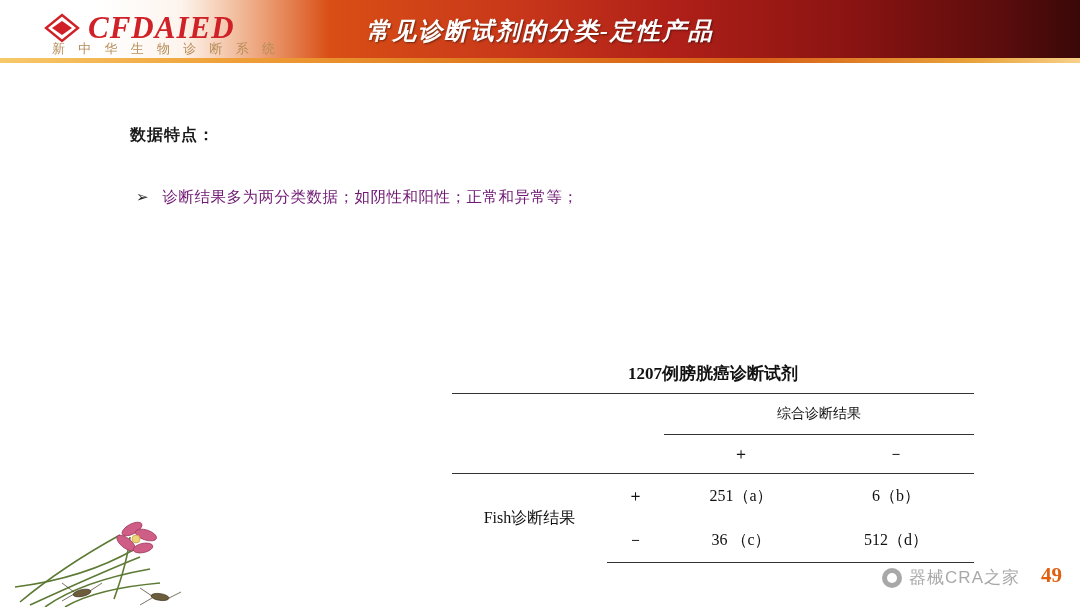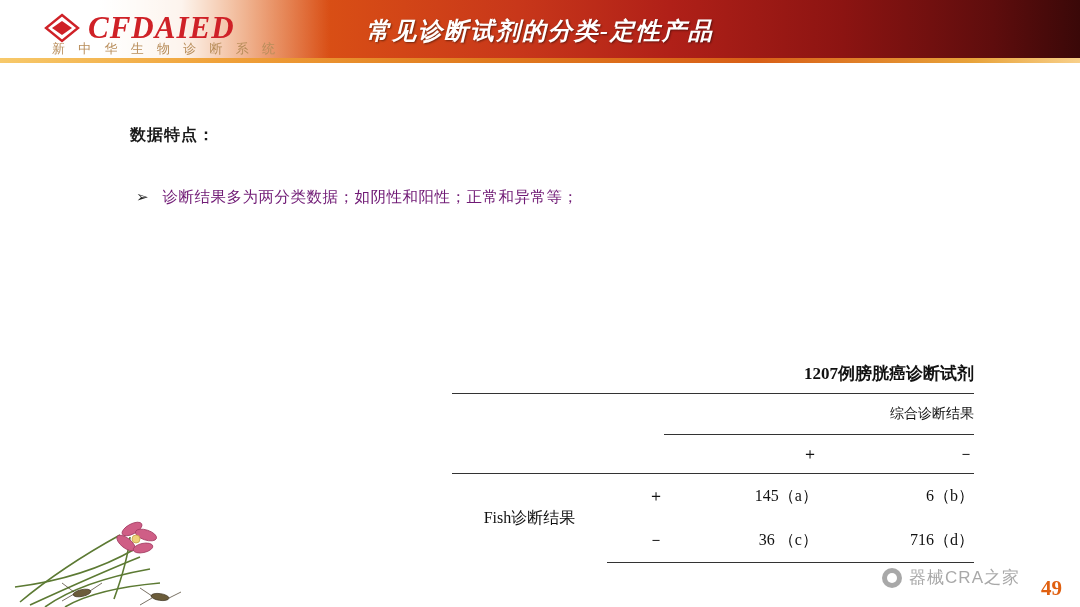--- a/index.html
+++ b/index.html
@@ -135,21 +135,20 @@
   }
   table.stat {
     border-collapse: collapse;
     width: 522px;
     font-family: "Liberation Serif", serif;
     color: #111;
   }
   table.stat td, table.stat th {
     padding: 0;
     vertical-align: middle;
-    text-align: right;
   }
   .tbl-title {
     text-align: center;
     font-weight: bold;
     font-size: 17px;
     padding: 4px 0 8px 0 !important;
     border-bottom: 1.4px solid #333;
   }
   .row-h2 td {
     height: 40px;
@@ -213,21 +212,21 @@
     position: absolute;
     left: 5px; top: 5px;
     width: 10px; height: 10px;
     border-radius: 50%;
     background: #ffffff;
   }
 
   
   .page-num {
     position: absolute;
-    right: 18px; bottom: 6px;
+    right: 18px; bottom: 19px;
     font-family: "Liberation Serif", serif;
     font-size: 21px;
     font-weight: bold;
     color: #e06010;
   }
 </style>
 </head>
 <body>
 
 <div class="header">
@@ -270,27 +269,27 @@
       </tr>
       <tr class="row-h3 sign-row">
         <td></td>
         <td></td>
         <td>＋</td>
         <td>－</td>
       </tr>
       <tr class="row-data">
         <td class="row-label" rowspan="2">Fish诊断结果</td>
         <td>＋</td>
-        <td class="nowrap">145（a）</td>
+        <td class="nowrap">251（a）</td>
         <td class="nowrap">6（b）</td>
       </tr>
       <tr class="row-data bottom-line">
         <td>－</td>
         <td class="nowrap">36 （c）</td>
-        <td class="nowrap">716（d）</td>
+        <td class="nowrap">512（d）</td>
       </tr>
     </tbody>
       </table>
   </div>
 
   <div class="flower">
     <svg width="230" height="130" viewBox="0 0 230 130">
       <g stroke="#5c7a33" fill="none" stroke-width="1.6">
         <path d="M10 125 C40 100 70 80 110 58"></path>
         <path d="M20 128 C55 112 90 96 130 80"></path>

